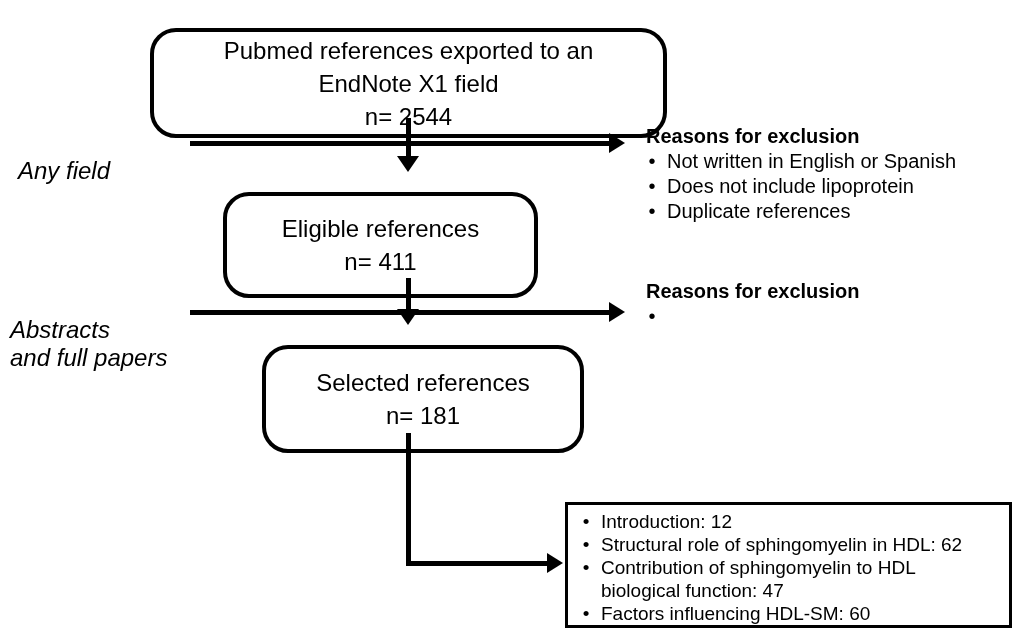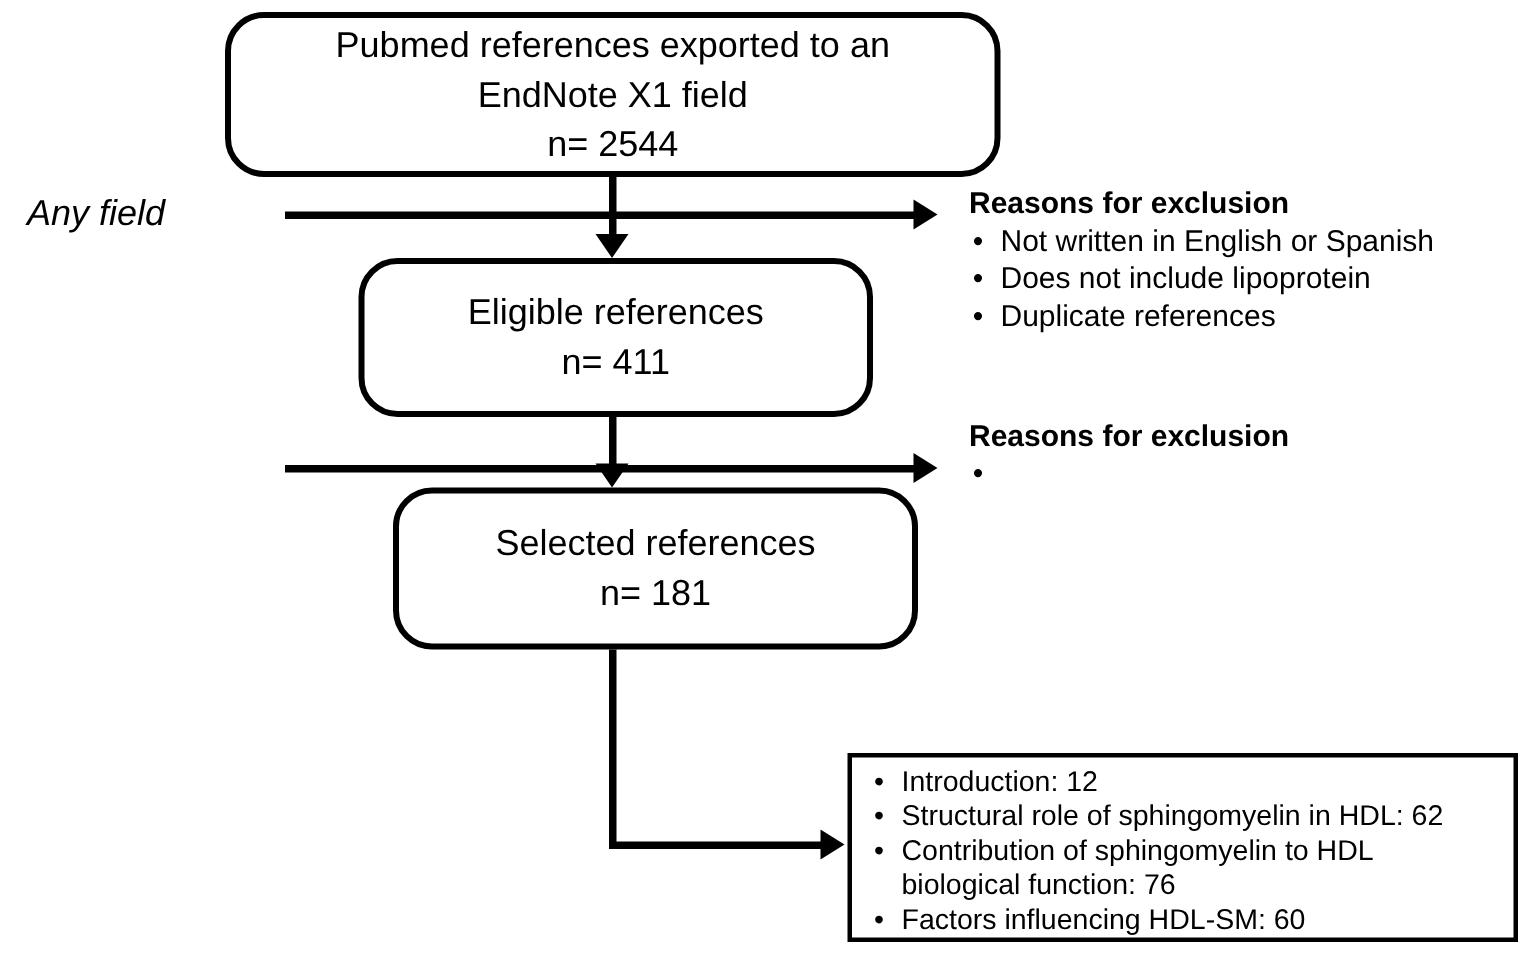--- a/index.html
+++ b/index.html
@@ -21,24 +21,25 @@
     border: 4px solid #000;
     border-radius: 26px;
     background: #fff;
     display: flex;
     flex-direction: column;
     align-items: center;
     justify-content: center;
     text-align: center;
     font-size: 24px;
     line-height: 33px;
+    margin-top: 20px;
   }
   #node-pubmed   { left: 150px; top: 8px;   width: 517px; height: 110px; }
-  #node-eligible { left: 239px; top: 172px; width: 343px; height: 106px; align-items: center; }
-  #node-selected { left: 262px; top: 325px; width: 350px; height: 108px; }
+  #node-eligible { left: 223px; top: 172px; width: 315px; height: 106px; align-items: center; }
+  #node-selected { left: 262px; top: 325px; width: 322px; height: 108px; }
 
   
   .shaft-v { position: absolute; width: 5px;  background: #000; }
   .shaft-h { position: absolute; height: 5px; background: #000; }
   .head-down {
     position: absolute; width: 0; height: 0;
     border-left: 11px solid transparent;
     border-right: 11px solid transparent;
     border-top: 16px solid #000;
   }
@@ -63,20 +64,21 @@
   #elbow-h  { left: 406px; top: 561px; width: 143px; }
   #elbow-head { left: 547px; top: 553px; }
 
   
   .stage-label {
     position: absolute;
     font-style: italic;
     font-size: 24px;
     line-height: 28px;
     white-space: nowrap;
+    margin-top: 28px;
   }
   #label-any-field { left: 18px; top: 129px; }
   #label-abstracts { left: 10px; top: 288px; }
 
   
   .reasons {
     position: absolute;
     width: 378px;
     font-size: 20px;
   }
@@ -141,20 +143,24 @@
     <div>Eligible references</div>
     <div>n= 411</div>
   </div>
 
   <div class="shaft-v" id="v2-shaft"></div>
   <div class="head-down" id="v2-head"></div>
 
   <div class="shaft-h" id="h2-shaft"></div>
   <div class="head-right" id="h2-head"></div>
 
+  <div class="stage-label" id="label-abstracts">
+    <div>Abstracts</div>
+    <div>and full papers</div>
+  </div>
 
   <div class="reasons" id="reasons-2">
     <div class="reasons-title">Reasons for exclusion</div>
     <ul class="blist">
       <li>
         <span class="blt">•</span>
       </li>
     </ul>
   </div>
 
@@ -172,21 +178,21 @@
       <li>
         <span class="blt">•</span>
         <span class="txt">Introduction: 12</span>
       </li>
       <li>
         <span class="blt">•</span>
         <span class="txt">Structural role of sphingomyelin in HDL: 62</span>
       </li>
       <li>
         <span class="blt">•</span>
-        <span class="txt">Contribution of sphingomyelin to HDL biological function: 76</span>
+        <span class="txt">Contribution of sphingomyelin to HDL biological function: 47</span>
       </li>
       <li>
         <span class="blt">•</span>
         <span class="txt">Factors influencing HDL-SM: 60</span>
       </li>
     </ul>
   </div>
 
 </div>
 

